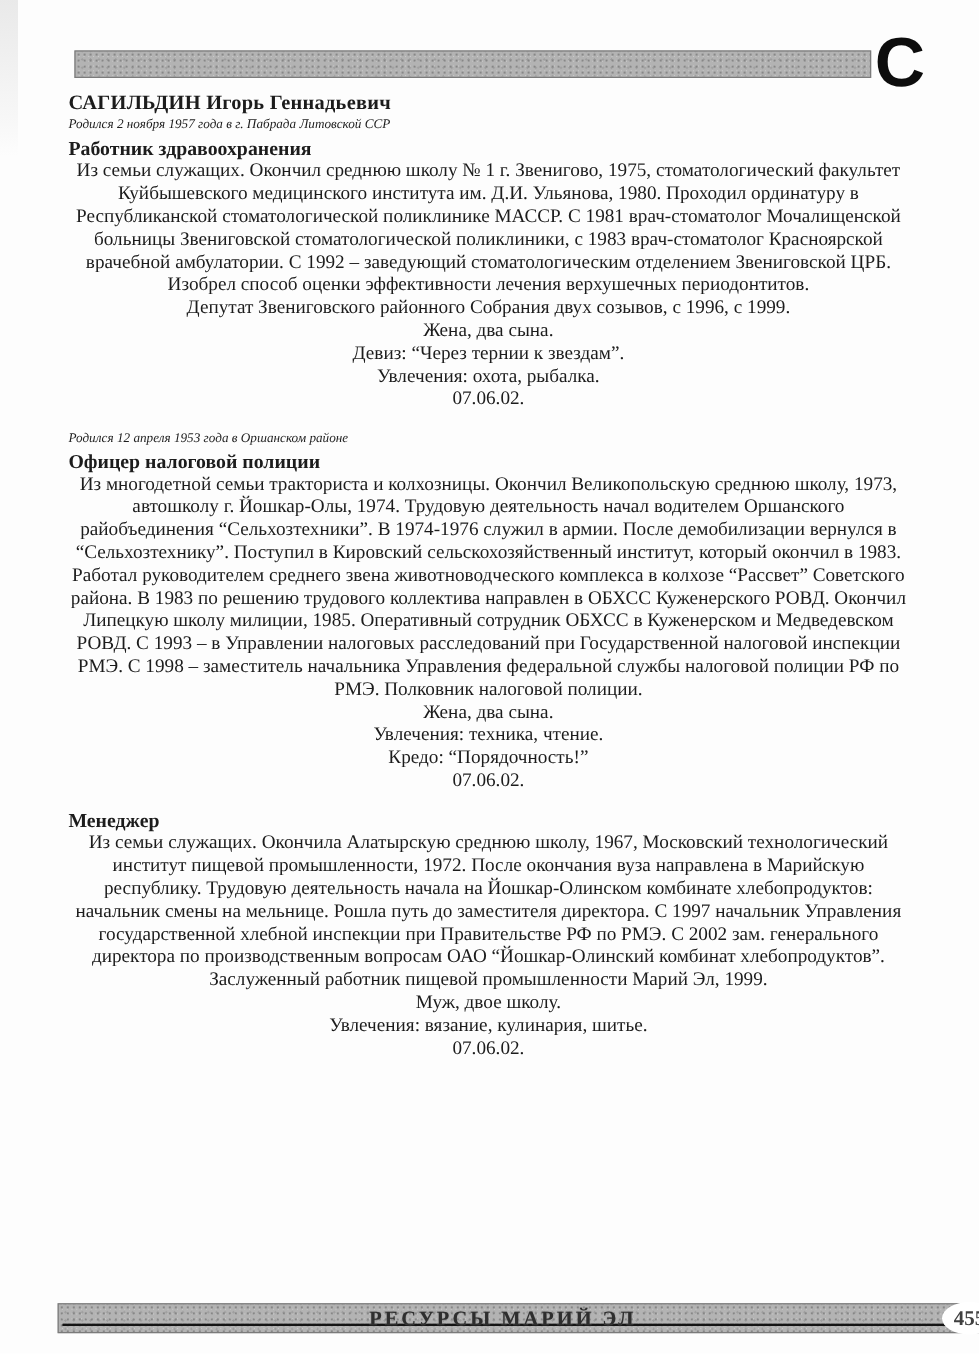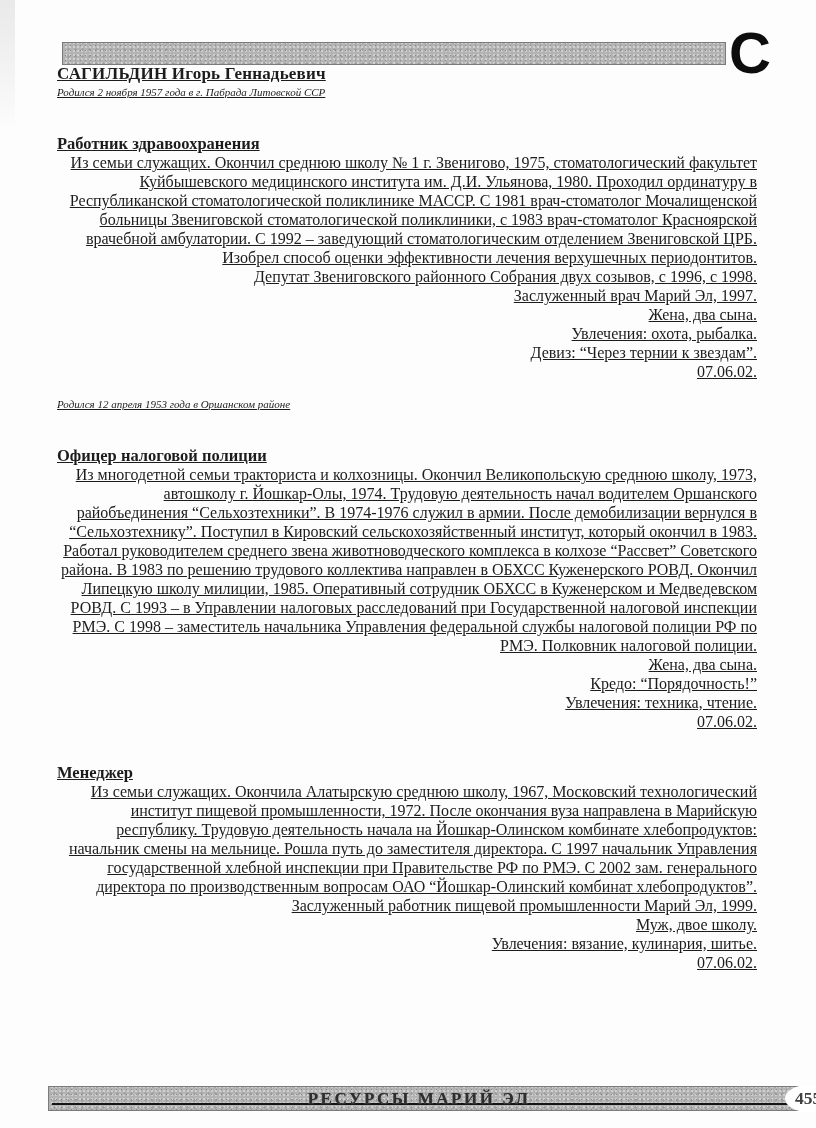--- a/index.html
+++ b/index.html
@@ -36,35 +36,35 @@
   .header-bar{
     position:absolute;left:62px;top:42px;width:664px;height:23px;
   }
   .section-letter{
     position:absolute;left:729px;top:24px;
     font-family:"Liberation Sans", sans-serif;
     font-weight:bold;font-size:58px;line-height:1;
     color:#0d0d0d;
   }
   .content{
-    position:absolute;left:57px;top:64px;width:700px;
-    font-size:16px;line-height:19px;text-decoration:underline;
+    position:absolute;left:57px;top:76px;width:700px;
+    font-size:16px;line-height:19px;
   }
   .entry{margin-bottom:14px;}
   .entry-name{
     font-weight:bold;font-size:17px;letter-spacing:.2px;
   }
   .entry-born{
     font-style:italic;font-size:11px;
   }
   .entry-role{
-    font-weight:bold;font-size:16.5px;margin-top:32px;
+    font-weight:bold;font-size:16.5px;
   }
   .entry-par{
-    text-align:right;
+    text-align:center;
   }
   .footer-bar{
     position:absolute;left:48px;top:1086px;width:802px;height:25px;
   }
   .footer-rule{
     position:absolute;left:3px;right:3px;bottom:5px;height:2.5px;
     background:#141414;
   }
   .footer-title{
     position:absolute;left:0;right:60px;top:2px;
@@ -92,35 +92,34 @@
   <div class="header-bar halftone"></div>
   <div class="section-letter">С</div>
 
   <div class="content">
 
     <div class="entry">
       <div class="entry-name">САГИЛЬДИН Игорь Геннадьевич</div>
       <div class="entry-born">Родился 2 ноября 1957 года в г. Пабрада Литовской ССР</div>
       <div class="entry-role">Работник здравоохранения</div>
       <div class="entry-par">Из семьи служащих. Окончил среднюю школу № 1 г. Звенигово, 1975, стоматологический факультет Куйбышевского медицинского института им. Д.И. Ульянова, 1980. Проходил ординатуру в Республиканской стоматологической поликлинике МАССР. С 1981 врач-стоматолог Мочалищенской больницы Звениговской стоматологической поликлиники, с 1983 врач-стоматолог Красноярской врачебной амбулатории. С 1992 – заведующий стоматологическим отделением Звениговской ЦРБ. Изобрел способ оценки эффективности лечения верхушечных периодонтитов.</div>
-      <div class="entry-par">Депутат Звениговского районного Собрания двух созывов, с 1996, с 1998.</div>
-      <div class="entry-par">Заслуженный врач Марий Эл, 1997.</div>
+      <div class="entry-par">Депутат Звениговского районного Собрания двух созывов, с 1996, с 1999.</div>
       <div class="entry-par">Жена, два сына.</div>
+      <div class="entry-par">Девиз: “Через тернии к звездам”.</div>
       <div class="entry-par">Увлечения: охота, рыбалка.</div>
-      <div class="entry-par">Девиз: “Через тернии к звездам”.</div>
       <div class="entry-par">07.06.02.</div>
     </div>
 
     <div class="entry">
       <div class="entry-born">Родился 12 апреля 1953 года в Оршанском районе</div>
       <div class="entry-role">Офицер налоговой полиции</div>
       <div class="entry-par">Из многодетной семьи тракториста и колхозницы. Окончил Великопольскую среднюю школу, 1973, автошколу г. Йошкар-Олы, 1974. Трудовую деятельность начал водителем Оршанского райобъединения “Сельхозтехники”. В 1974-1976 служил в армии. После демобилизации вернулся в “Сельхозтехнику”. Поступил в Кировский сельскохозяйственный институт, который окончил в 1983. Работал руководителем среднего звена животноводческого комплекса в колхозе “Рассвет” Советского района. В 1983 по решению трудового коллектива направлен в ОБХСС Куженерского РОВД. Окончил Липецкую школу милиции, 1985. Оперативный сотрудник ОБХСС в Куженерском и Медведевском РОВД. С 1993 – в Управлении налоговых расследований при Государственной налоговой инспекции РМЭ. С 1998 – заместитель начальника Управления федеральной службы налоговой полиции РФ по РМЭ. Полковник налоговой полиции.</div>
       <div class="entry-par">Жена, два сына.</div>
+      <div class="entry-par">Увлечения: техника, чтение.</div>
       <div class="entry-par">Кредо: “Порядочность!”</div>
-      <div class="entry-par">Увлечения: техника, чтение.</div>
       <div class="entry-par">07.06.02.</div>
     </div>
 
     <div class="entry">
       <div class="entry-role">Менеджер</div>
       <div class="entry-par">Из семьи служащих. Окончила Алатырскую среднюю школу, 1967, Московский технологический институт пищевой промышленности, 1972. После окончания вуза направлена в Марийскую республику. Трудовую деятельность начала на Йошкар-Олинском комбинате хлебопродуктов: начальник смены на мельнице. Рошла путь до заместителя директора. С 1997 начальник Управления государственной хлебной инспекции при Правительстве РФ по РМЭ. С 2002 зам. генерального директора по производственным вопросам ОАО “Йошкар-Олинский комбинат хлебопродуктов”.</div>
       <div class="entry-par">Заслуженный работник пищевой промышленности Марий Эл, 1999.</div>
       <div class="entry-par">Муж, двое школу.</div>
       <div class="entry-par">Увлечения: вязание, кулинария, шитье.</div>
       <div class="entry-par">07.06.02.</div>

